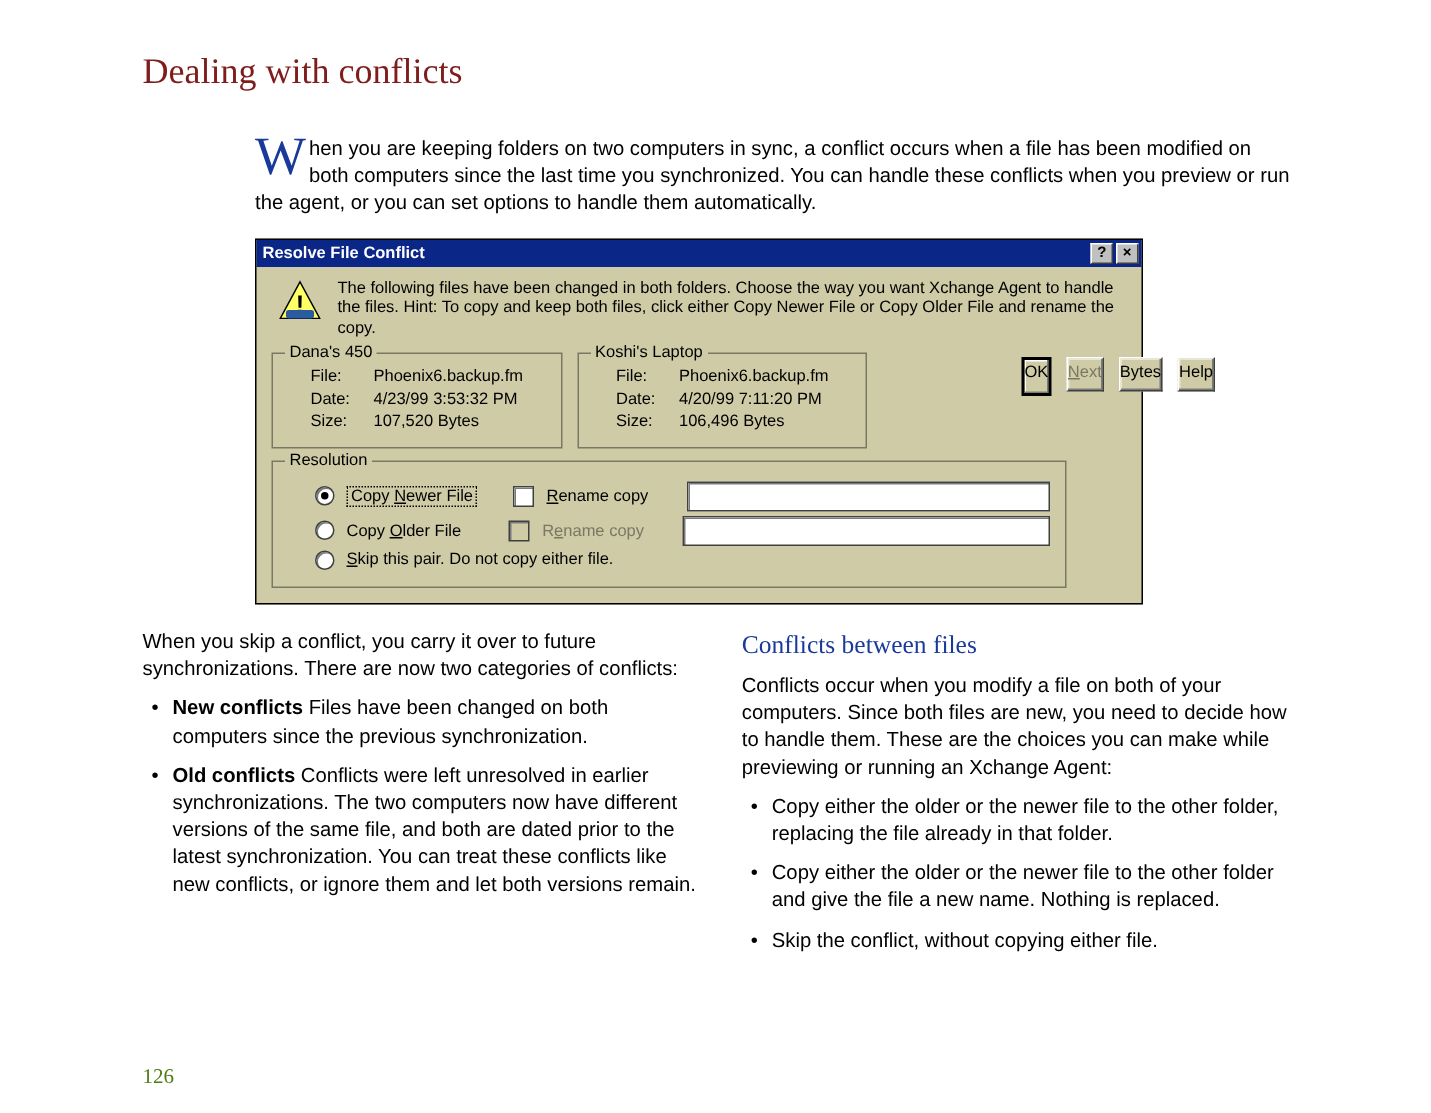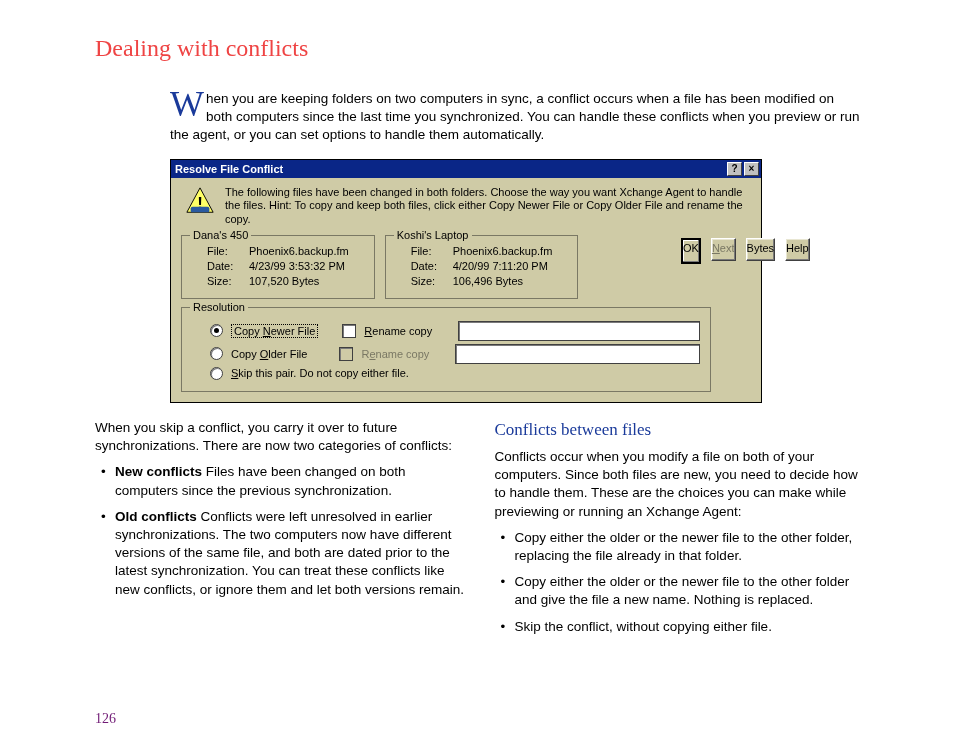--- a/index.html
+++ b/index.html
@@ -12,21 +12,21 @@
     position: relative;
     overflow: hidden;
   }
   .page {
     padding: 35px 90px 0 95px;
   }
   .main-title {
     font-family: Georgia, 'Times New Roman', serif;
     font-size: 24px;
     font-weight: normal;
-    color: #ef4444;
+    color: #7f1d1d;
     margin: 0 0 28px 0;
   }
   .intro-block {
     margin-left: 75px;
     margin-bottom: 14px;
     font-size: 13.5px;
     line-height: 1.35;
     color: #000;
   }
   .dropcap {
@@ -180,21 +180,21 @@
     margin: 0 0 6px 0;
   }
   .para { margin: 0 0 8px 0; }
   .bullets { margin: 0; padding: 0; list-style: none; }
   .bullets li { position: relative; padding-left: 20px; margin-bottom: 8px; }
   .bullets li::before { content:"•"; position:absolute; left:6px; }
   .page-num {
     position: absolute;
     left: 95px;
     bottom: 15px;
-    color: #701a75;
+    color: #4d7c0f;
     font-family: Georgia, serif;
     font-size: 14px;
   }
   .underline-hotkey { text-decoration: underline; }
 </style>
 </head>
 <body>
 
 <div class="page">
   <h1 class="main-title">Dealing with conflicts</h1>

